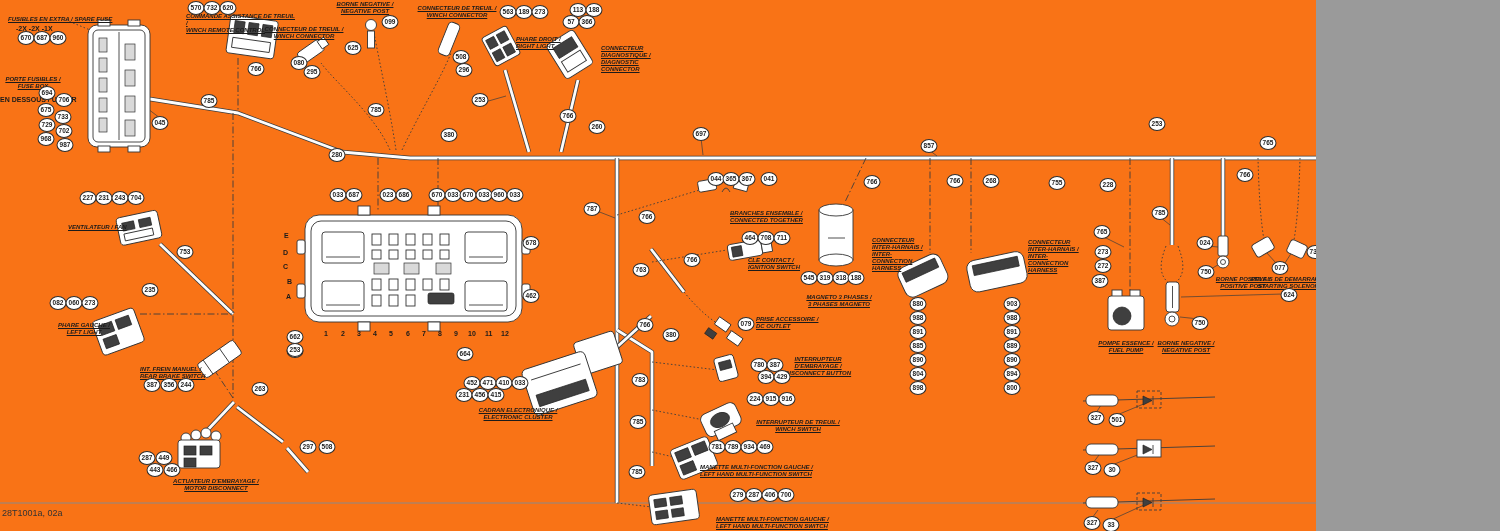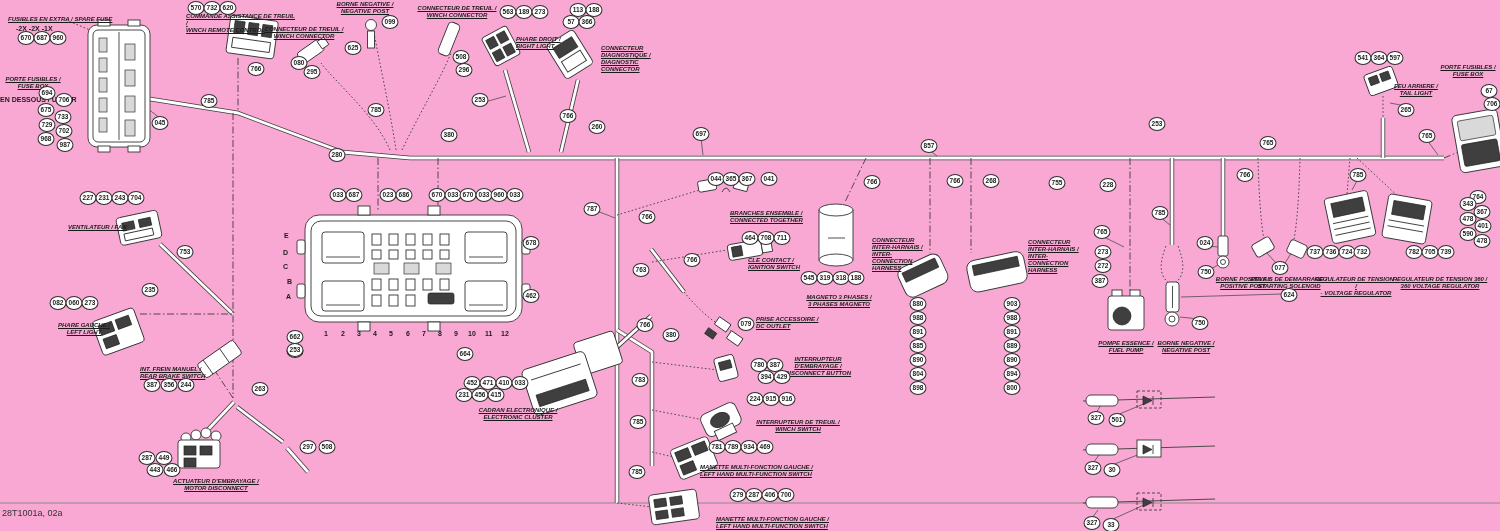--- a/index.html
+++ b/index.html
@@ -1,17 +1,17 @@
 <!DOCTYPE html>
 <html><head>
 <meta charset="utf-8">
 <style>
 *{box-sizing:border-box}
 body{margin:0;background:#9a9a9a}
-.stage{position:relative;width:1500px;height:531px;background:#f9a8d4;font-family:"Liberation Sans",sans-serif;overflow:hidden}
+.stage{position:relative;width:1316px;height:531px;background:#f97316;font-family:"Liberation Sans",sans-serif;overflow:hidden}
 svg.art{position:absolute;left:0;top:0}
 .layer{position:absolute;left:0;top:0;width:1500px;height:531px;pointer-events:none}
 .comp-label{position:absolute;font-size:6px;line-height:7px;font-weight:bold;font-style:italic;color:#1b1b1b}
 .comp-label div{text-decoration:underline}
 .comp-label div:empty{display:none}
 .ref{position:absolute;width:17px;height:14px;border:1px solid #2e2e2e;border-radius:50%;background:#fff;font-size:6.5px;font-weight:bold;line-height:12px;text-align:center;color:#1b1b1b;transform:translate(-50%,-50%)}
 .txt{position:absolute;font-size:7px;font-weight:bold;color:#1b1b1b;line-height:8px}
 #sheet-id{position:absolute;left:2px;top:508px;font-size:9px;color:#333;font-weight:normal;font-style:normal}
 
 .w-outer{stroke:#3c3c3c;stroke-width:4.4;fill:none;stroke-linejoin:round}

